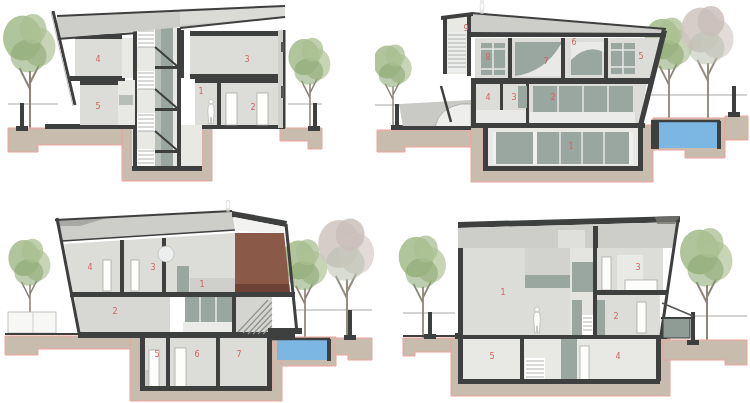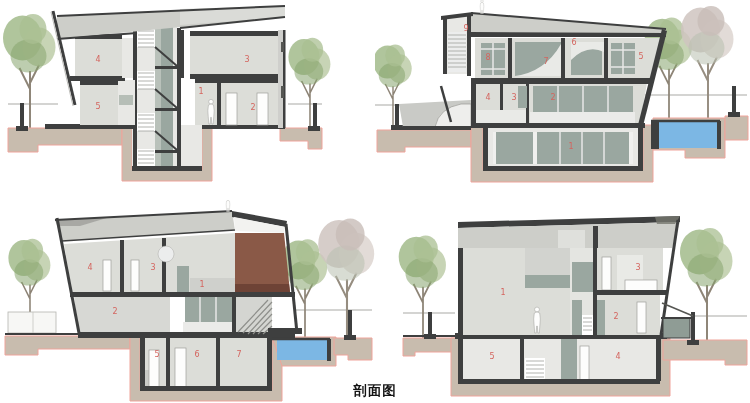--- a/index.html
+++ b/index.html
@@ -387,14 +387,13 @@
         <path d="M287,103 L318,116" stroke="#555652" stroke-width="1.5" fill="none"></path>
       </g>
     </svg>
     <span class="room-label" style="left:128px;top:93px">1</span>
     <span class="room-label" style="left:263px;top:68px">3</span>
     <span class="room-label" style="left:241px;top:117px">2</span>
     <span class="room-label" style="left:117px;top:157px">5</span>
     <span class="room-label" style="left:243px;top:157px">4</span>
   </div>
 
-  <div class="caption">剖面图</div>
 </div>
 
 </body></html>

